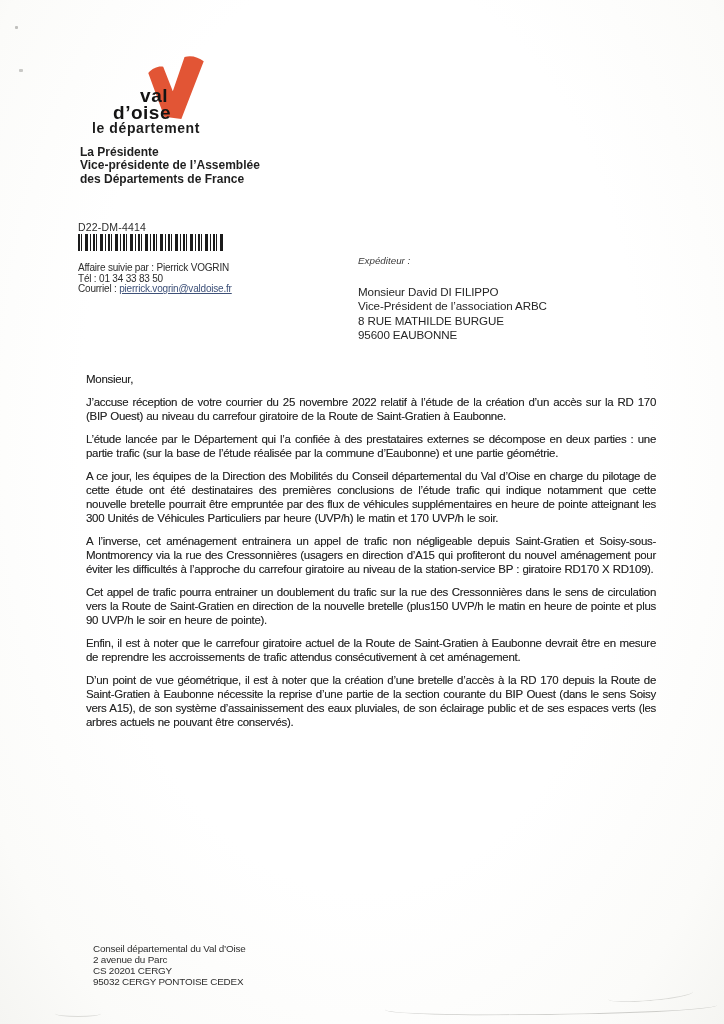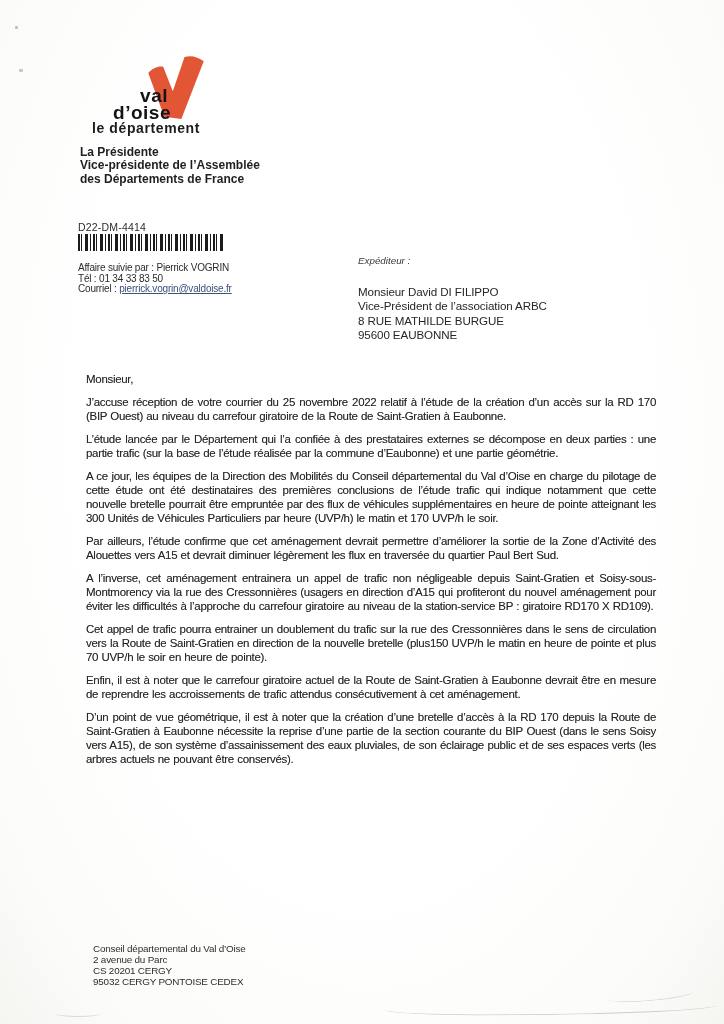--- a/index.html
+++ b/index.html
@@ -101,23 +101,22 @@
     <div class="rline">Vice-Président de l’association ARBC</div>
     <div class="rline">8 RUE MATHILDE BURGUE</div>
     <div class="rline">95600 EAUBONNE</div>
   </div>
 
   <div class="abs bodytext">
     <p class="salutation">Monsieur,</p>
     <p>J’accuse réception de votre courrier du 25 novembre 2022 relatif à l’étude de la création d’un accès sur la RD 170 (BIP Ouest) au niveau du carrefour giratoire de la Route de Saint-Gratien à Eaubonne.</p>
     <p>L’étude lancée par le Département qui l’a confiée à des prestataires externes se décompose en deux parties : une partie trafic (sur la base de l’étude réalisée par la commune d’Eaubonne) et une partie géométrie.</p>
     <p>A ce jour, les équipes de la Direction des Mobilités du Conseil départemental du Val d’Oise en charge du pilotage de cette étude ont été destinataires des premières conclusions de l’étude trafic qui indique notamment que cette nouvelle bretelle pourrait être empruntée par des flux de véhicules supplémentaires en heure de pointe atteignant les 300 Unités de Véhicules Particuliers par heure (UVP/h) le matin et 170 UVP/h le soir.</p>
-    <p>Par ailleurs, l’étude confirme que cet aménagement devrait permettre d’améliorer la sortie de la Zone d’Activité des Alouettes vers A15 et devrait diminuer légèrement les flux en traversée du quartier Paul Bert Sud.</p>
     <p>A l’inverse, cet aménagement entrainera un appel de trafic non négligeable depuis Saint-Gratien et Soisy-sous-Montmorency via la rue des Cressonnières (usagers en direction d’A15 qui profiteront du nouvel aménagement pour éviter les difficultés à l’approche du carrefour giratoire au niveau de la station-service BP : giratoire RD170 X RD109).</p>
-    <p>Cet appel de trafic pourra entrainer un doublement du trafic sur la rue des Cressonnières dans le sens de circulation vers la Route de Saint-Gratien en direction de la nouvelle bretelle (plus150 UVP/h le matin en heure de pointe et plus 70 UVP/h le soir en heure de pointe).</p>
+    <p>Cet appel de trafic pourra entrainer un doublement du trafic sur la rue des Cressonnières dans le sens de circulation vers la Route de Saint-Gratien en direction de la nouvelle bretelle (plus150 UVP/h le matin en heure de pointe et plus 90 UVP/h le soir en heure de pointe).</p>
     <p>Enfin, il est à noter que le carrefour giratoire actuel de la Route de Saint-Gratien à Eaubonne devrait être en mesure de reprendre les accroissements de trafic attendus consécutivement à cet aménagement.</p>
     <p>D’un point de vue géométrique, il est à noter que la création d’une bretelle d’accès à la RD 170 depuis la Route de Saint-Gratien à Eaubonne nécessite la reprise d’une partie de la section courante du BIP Ouest (dans le sens Soisy vers A15), de son système d’assainissement des eaux pluviales, de son éclairage public et de ses espaces verts (les arbres actuels ne pouvant être conservés).</p>
   </div>
 
   <div class="abs footer-left">
     <div>Conseil départemental du Val d’Oise</div>
     <div>2 avenue du Parc</div>
     <div>CS 20201 CERGY</div>
     <div>95032 CERGY PONTOISE CEDEX</div>
   </div>

